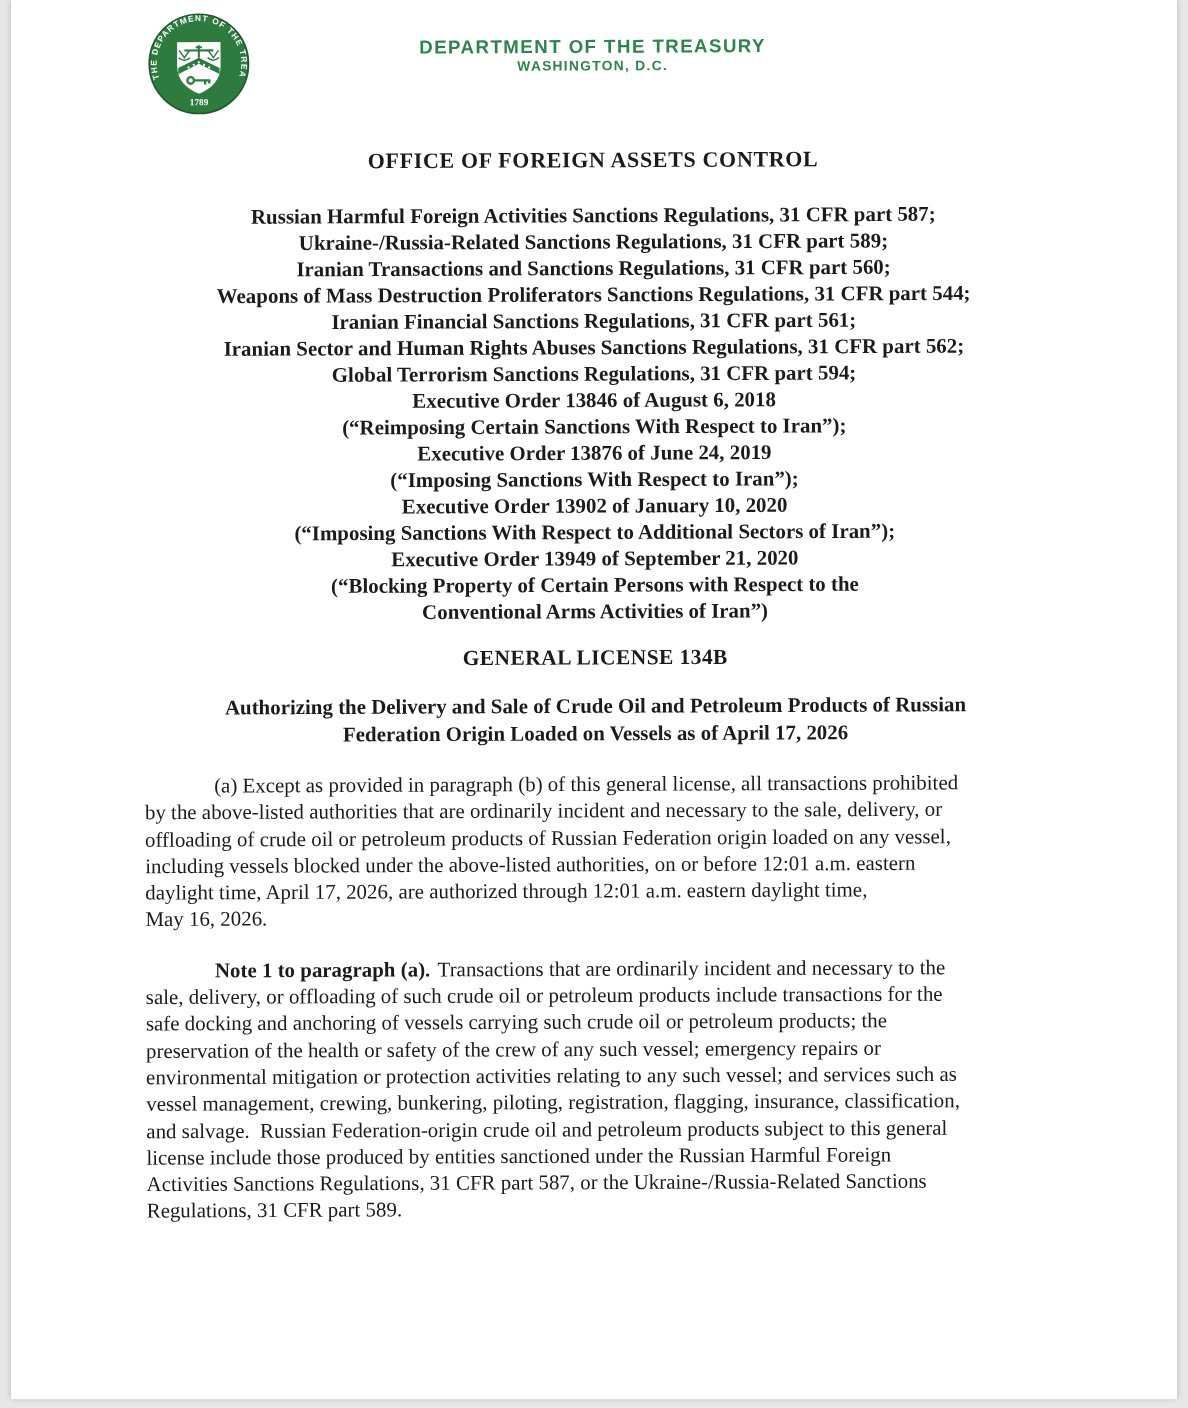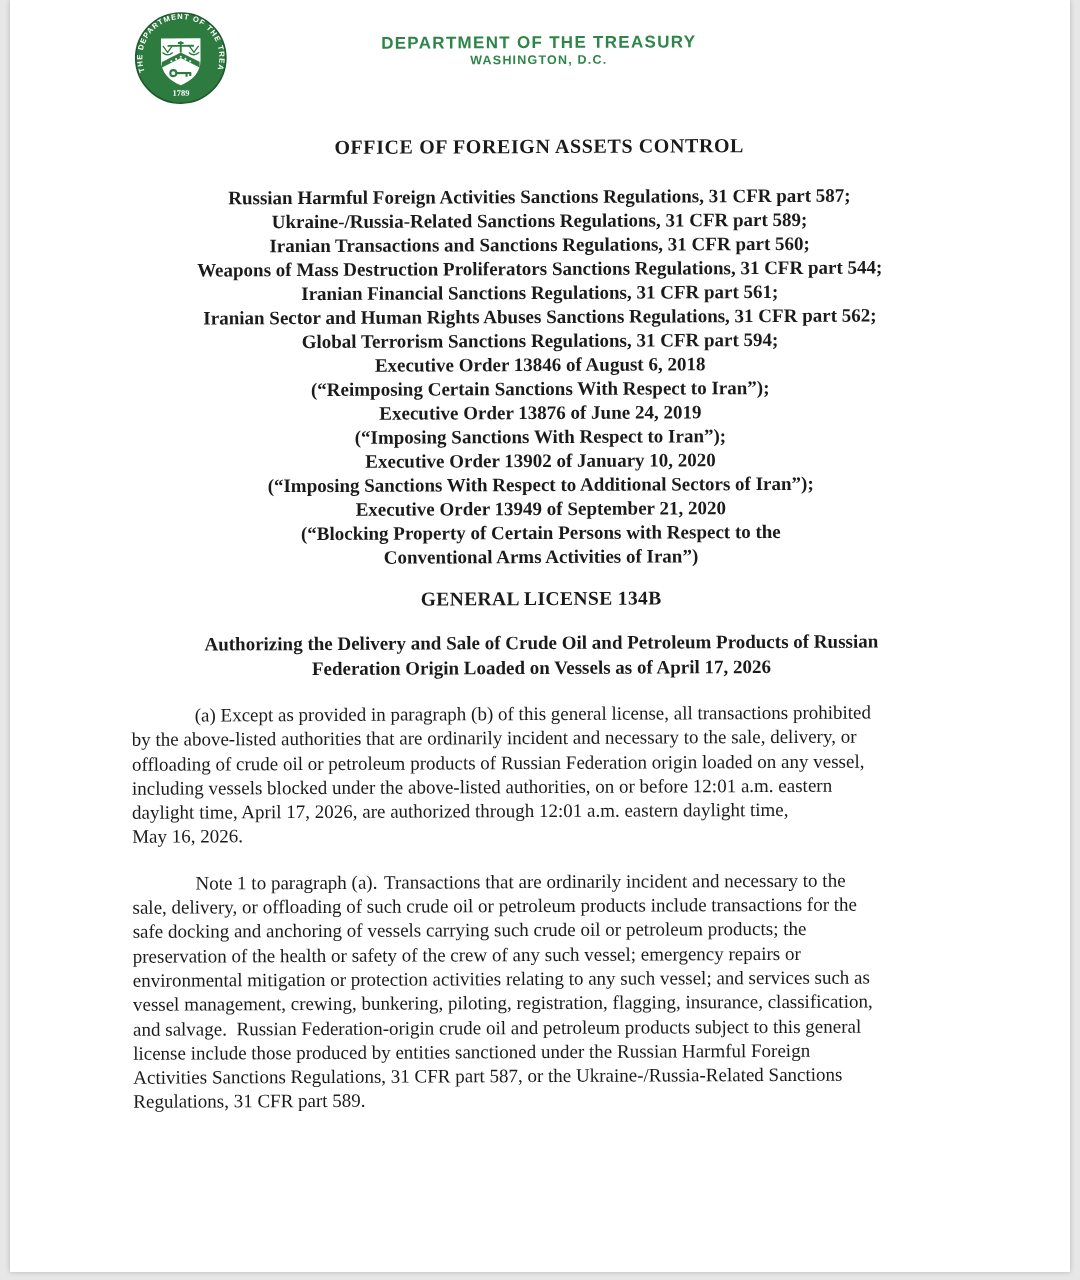--- a/index.html
+++ b/index.html
@@ -96,21 +96,21 @@
     line-height: 24.5px;
   }
   .body-para {
     margin-top: 22px;
     font-size: 19px;
     line-height: 24.3px;
   }
   .body-line { white-space: nowrap; }
   .indent { padding-left: 63px; }
   .note-label {
-    font-weight: normal;
+    font-weight: bold;
     margin-right: 0.35em;
   }
 </style>
 </head>
 <body>
 
 <div class="frame">
   <div class="page">
     <div class="tilt">
 

